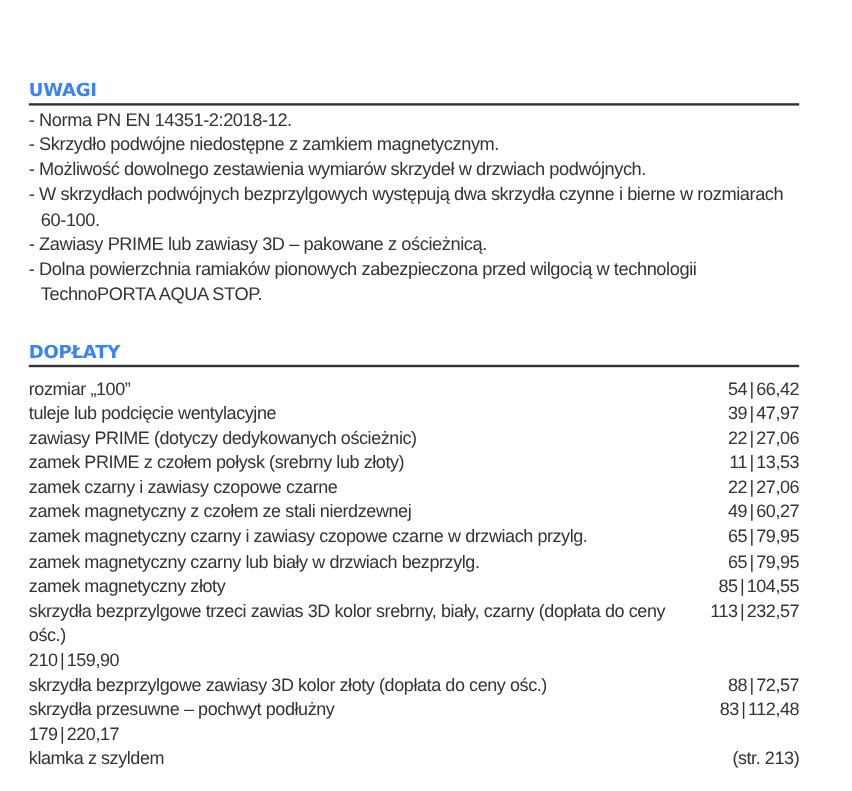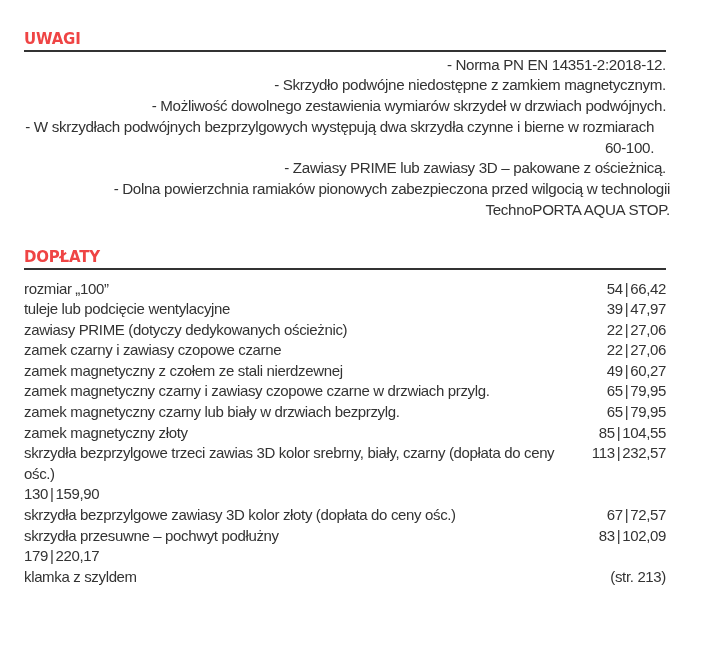--- a/index.html
+++ b/index.html
@@ -6,28 +6,29 @@
     body {
       width: 710px; height: 659px; position: relative; overflow: hidden;
       font-family: "Liberation Sans", sans-serif;
       color: #333333;
     }
     .section { position: absolute; left: 24px; width: 642px; }
     .heading {
       font-family: "DejaVu Sans", sans-serif;
       font-weight: bold;
       font-size: 15px;
-      color: #ef4444;
+      color: #3b82f6;
       letter-spacing: -0.2px;
       height: 22px;
       line-height: 22px;
       padding-left: 0;
+      margin-top: 36px;
     }
     .rule { height: 1.5px; background: #333333; width: 642px; margin-top: 0; }
-    .notes { list-style: none; margin: 0; padding: 0; text-align: right; }
+    .notes { list-style: none; margin: 0; padding: 0; }
     .notes li {
       font-size: 15.2px;
       line-height: 20.8px;
       letter-spacing: -0.35px;
       padding-left: 10px;
       text-indent: -10px;
       white-space: normal;
     }
     .rows { margin: 0; padding: 0; list-style: none; margin-top: 9px; }
     .row {
@@ -64,20 +65,24 @@
       </li>
       <li class="row">
         <span class="label">tuleje lub podcięcie wentylacyjne</span>
         <span class="val"><span>39</span><span class="sep">|</span><span>47,97</span></span>
       </li>
       <li class="row">
         <span class="label">zawiasy PRIME (dotyczy dedykowanych ościeżnic)</span>
         <span class="val"><span>22</span><span class="sep">|</span><span>27,06</span></span>
       </li>
       <li class="row">
+        <span class="label">zamek PRIME z czołem połysk (srebrny lub złoty)</span>
+        <span class="val"><span>11</span><span class="sep">|</span><span>13,53</span></span>
+      </li>
+      <li class="row">
         <span class="label">zamek czarny i zawiasy czopowe czarne</span>
         <span class="val"><span>22</span><span class="sep">|</span><span>27,06</span></span>
       </li>
       <li class="row">
         <span class="label">zamek magnetyczny z czołem ze stali nierdzewnej</span>
         <span class="val"><span>49</span><span class="sep">|</span><span>60,27</span></span>
       </li>
       <li class="row">
         <span class="label">zamek magnetyczny czarny i zawiasy czopowe czarne w drzwiach przylg.</span>
         <span class="val"><span>65</span><span class="sep">|</span><span>79,95</span></span>
@@ -88,29 +93,29 @@
       </li>
       <li class="row">
         <span class="label">zamek magnetyczny złoty</span>
         <span class="val"><span>85</span><span class="sep">|</span><span>104,55</span></span>
       </li>
       <li class="row">
         <span class="label">skrzydła bezprzylgowe trzeci zawias 3D kolor srebrny, biały, czarny  (dopłata do ceny ośc.)</span>
         <span class="val"><span>113</span><span class="sep">|</span><span>232,57</span></span>
       </li>
       <li class="row">
-        <span class="val"><span>130</span><span class="sep">|</span><span>159,90</span></span>
+        <span class="val"><span>210</span><span class="sep">|</span><span>159,90</span></span>
       </li>
       <li class="row">
         <span class="label">skrzydła bezprzylgowe zawiasy 3D kolor złoty (dopłata do ceny ośc.)</span>
-        <span class="val"><span>67</span><span class="sep">|</span><span>72,57</span></span>
+        <span class="val"><span>88</span><span class="sep">|</span><span>72,57</span></span>
       </li>
       <li class="row">
         <span class="label">skrzydła przesuwne – pochwyt podłużny</span>
-        <span class="val"><span>83</span><span class="sep">|</span><span>102,09</span></span>
+        <span class="val"><span>83</span><span class="sep">|</span><span>112,48</span></span>
       </li>
       <li class="row">
         <span class="val"><span>179</span><span class="sep">|</span><span>220,17</span></span>
       </li>
       <li class="row">
         <span class="label">klamka z szyldem</span>
         <span class="val">(str. 213)</span>
       </li>
     </ul>
 </div>

